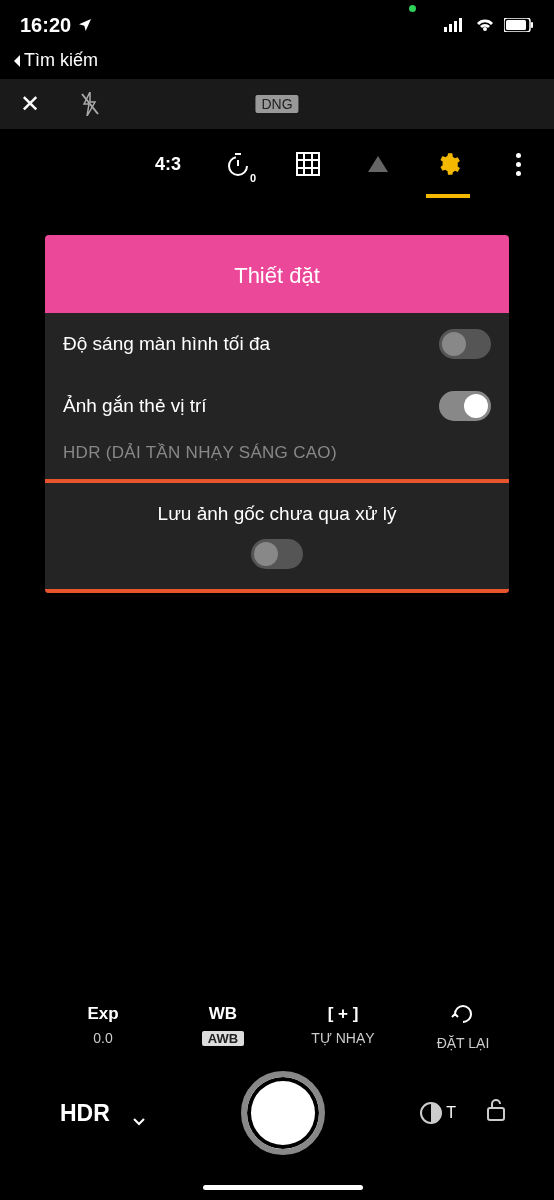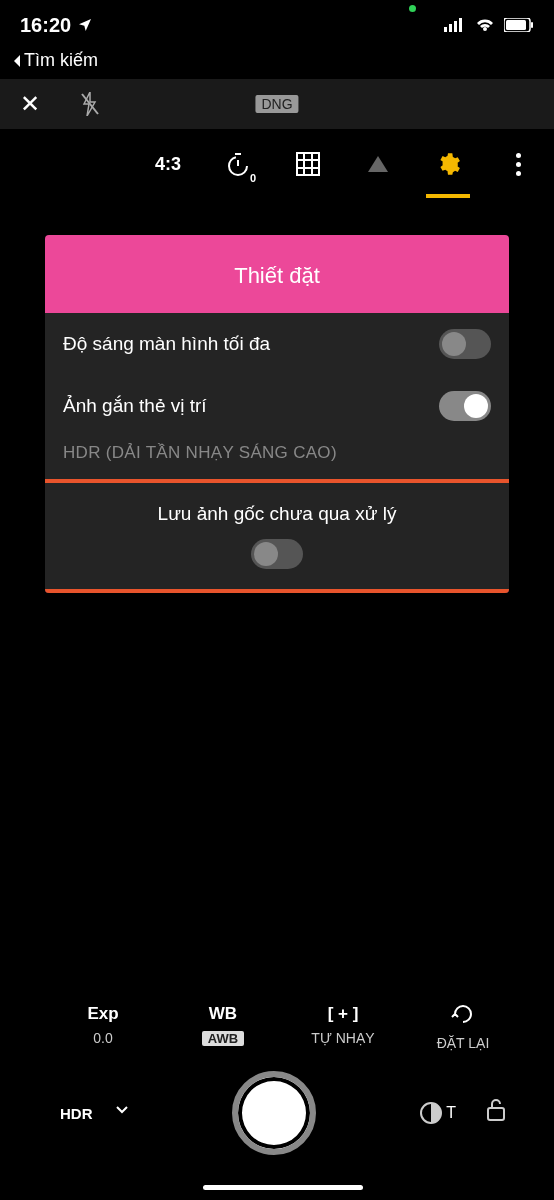--- a/index.html
+++ b/index.html
@@ -36,21 +36,21 @@
   .toggle.on .knob { background: #fff; left: auto; right: 3px; }
 
   .bottom-area { position: absolute; bottom: 0; left: 0; right: 8px; margin-left: 20px; }
   .ctrl-row { display: flex; justify-content: center; gap: 30px; padding: 10px 0 20px; }
   .ctrl { text-align: center; width: 90px; }
   .ctrl-top { font-size: 17px; font-weight: 600; }
   .ctrl-bot { font-size: 14px; color: #ccc; margin-top: 6px; }
   .awb-badge { display: inline-block; background: #ddd; color: #222; padding: 0 6px; border-radius: 2px; font-weight: 700; font-size: 13px; }
 
   .shutter-row { display: flex; align-items: center; justify-content: space-between; padding: 0 40px 30px; }
-  .shutter-left { display: flex; align-items: flex-start; gap: 22px; font-size: 15px; font-weight: 600; }
+  .shutter-left { display: flex; align-items: flex-end; gap: 22px; font-size: 23px; font-weight: 600; }
   .shutter { width: 84px; height: 84px; border-radius: 50%; background: #fff; border: 6px solid #888; box-shadow: inset 0 0 0 4px #000; }
   .filter-btn { display: flex; align-items: center; gap: 4px; font-size: 16px; }
   .lock-icon { font-size: 22px; color: #ccc; }
 
   .home-indicator { width: 160px; height: 5px; background: #fff; border-radius: 3px; margin: 0 auto 10px; }
   .green-dot { width: 7px; height: 7px; background: #30d158; border-radius: 50%; position: absolute; top: 5px; right: 138px; }
 </style>
 </head>
 <body>
 

